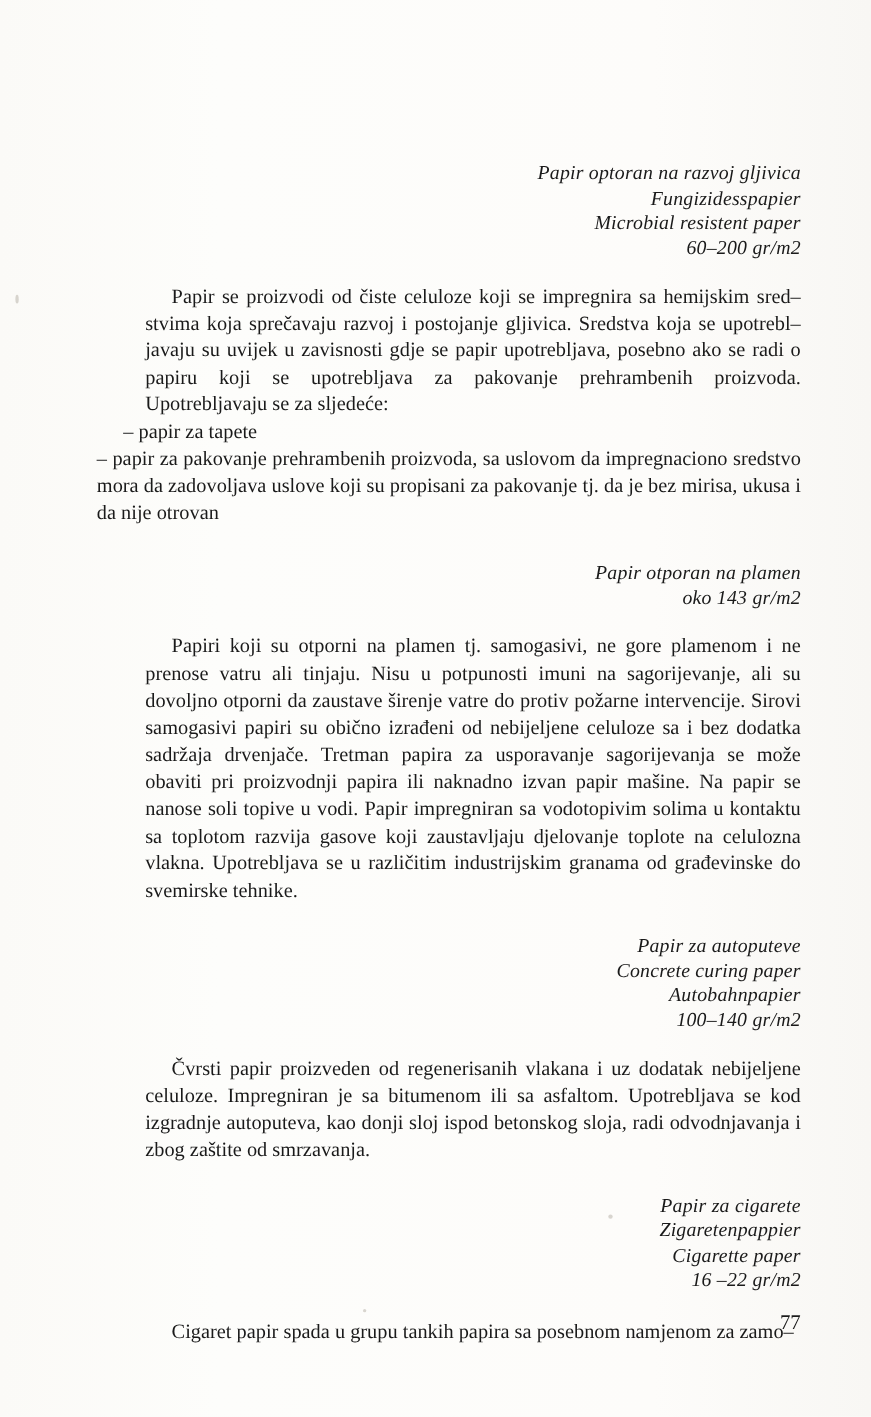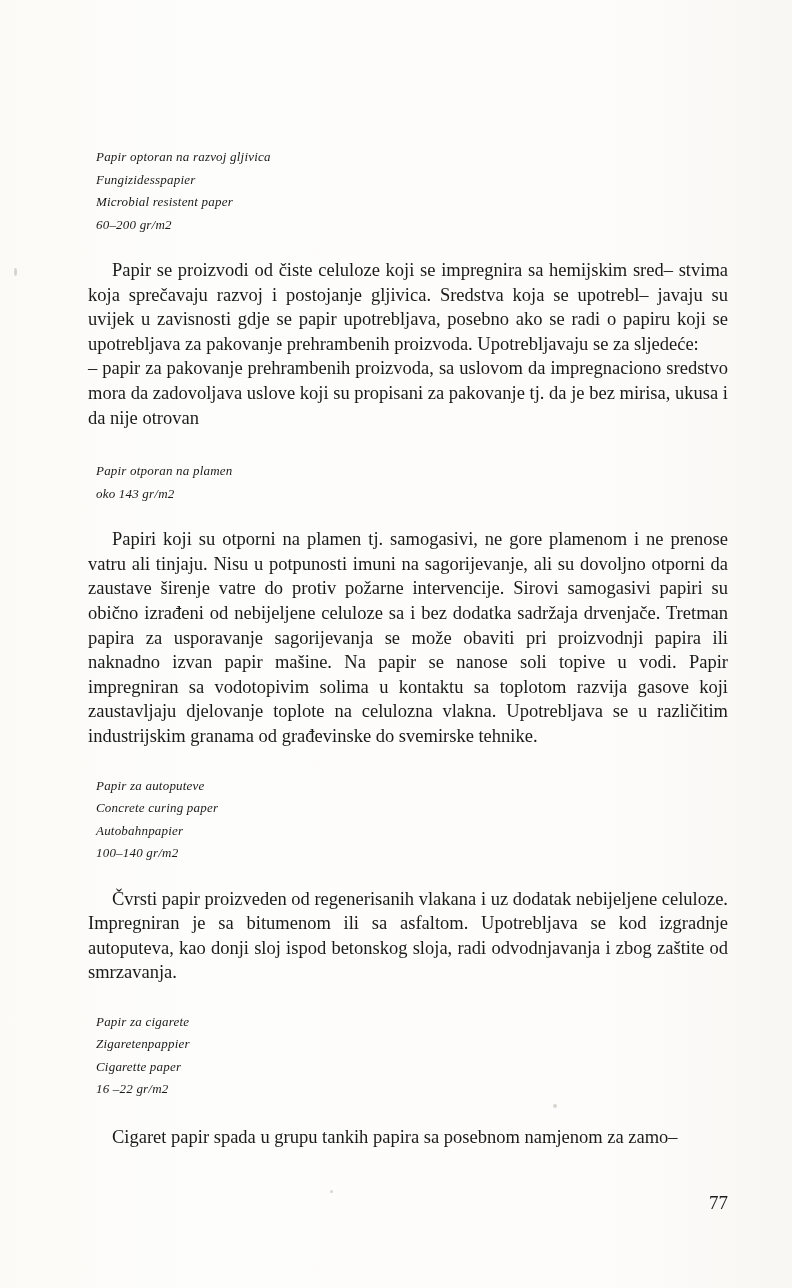--- a/index.html
+++ b/index.html
@@ -24,37 +24,39 @@
     background: linear-gradient(90deg,#fbfaf7 0%, #fdfdfb 25%, #fdfcfa 75%, #f8f7f4 100%);
   }
   .content {
     position: absolute;
     left: 88px;
     top: 146px;
     width: 640px;
   }
   .heading {
     font-style: italic;
-    font-size: 13px;
+    font-size: 18px;
     line-height: 22.5px;
     margin-left: 8px;
     letter-spacing: 0.2px;
+    text-align: right;
   }
   .heading div {
     white-space: nowrap;
   }
   .para {
     font-size: 18.5px;
     line-height: 24.6px;
     text-align: justify;
     text-justify: inter-word;
     margin: 0;
   }
   .para.indent {
     text-indent: 24px;
+    margin-left: 44px;
   }
   .dash-line {
     font-size: 18.5px;
     line-height: 24.6px;
     margin: 0;
     padding-left: 24px;
   }
   .gap-a { height: 22px; }
   .gap-b { height: 30px; }
   .gap-c { height: 26px; }
@@ -85,20 +87,21 @@
   <div class="content">
 
     <div class="heading">
       <div>Papir optoran na razvoj gljivica</div>
       <div>Fungizidesspapier</div>
       <div>Microbial resistent paper</div>
       <div>60–200 gr/m2</div>
     </div>
     <div class="gap-a"></div>
     <p class="para indent">Papir se proizvodi od čiste celuloze koji se impregnira sa hemijskim sred– stvima koja sprečavaju razvoj i postojanje gljivica. Sredstva koja se upotrebl– javaju su uvijek u zavisnosti gdje se papir upotrebljava, posebno ako se radi o papiru koji se upotrebljava za pakovanje prehrambenih proizvoda. Upotrebljavaju se za sljedeće:</p>
+    <p class="dash-line">– papir za tapete</p>
     <p class="para">– papir za pakovanje prehrambenih proizvoda, sa uslovom da impregnaciono sredstvo mora da zadovoljava uslove koji su propisani za pakovanje tj. da je bez mirisa, ukusa i da nije otrovan</p>
 
     <div class="gap-b"></div>
 
     <div class="heading">
       <div>Papir otporan na plamen</div>
       <div>oko 143 gr/m2</div>
     </div>
     <div class="gap-a"></div>
     <p class="para indent">Papiri koji su otporni na plamen tj. samogasivi, ne gore plamenom i ne prenose vatru ali tinjaju. Nisu u potpunosti imuni na sagorijevanje, ali su dovoljno otporni da zaustave širenje vatre do protiv požarne intervencije. Sirovi samogasivi papiri su obično izrađeni od nebijeljene celuloze sa i bez dodatka sadržaja drvenjače. Tretman papira za usporavanje sagorijevanja se može obaviti pri proizvodnji papira ili naknadno izvan papir mašine. Na papir se nanose soli topive u vodi. Papir impregniran sa vodotopivim solima u kontaktu sa toplotom razvija gasove koji zaustavljaju djelovanje toplote na celulozna vlakna. Upotrebljava se u različitim industrijskim granama od građevinske do svemirske tehnike.</p>

